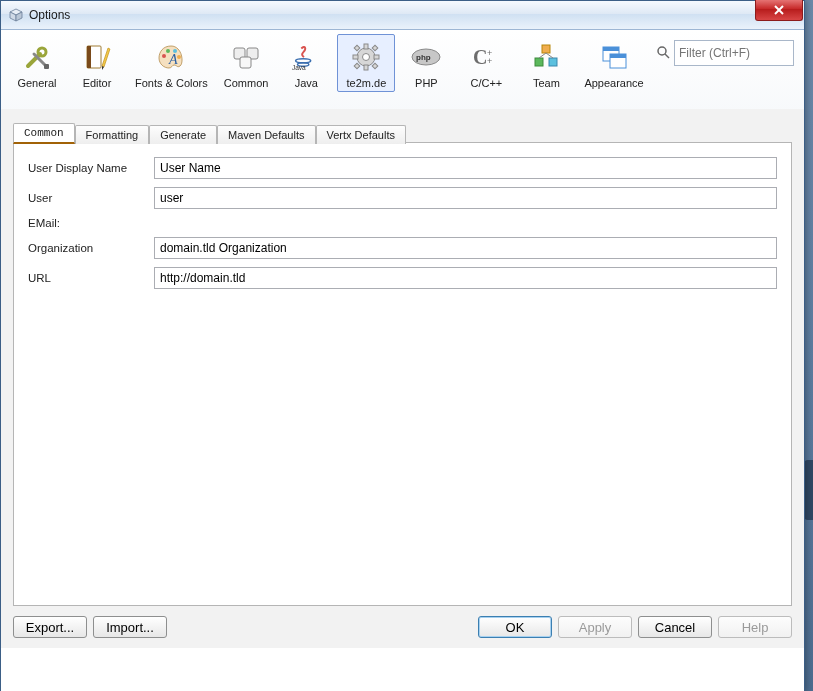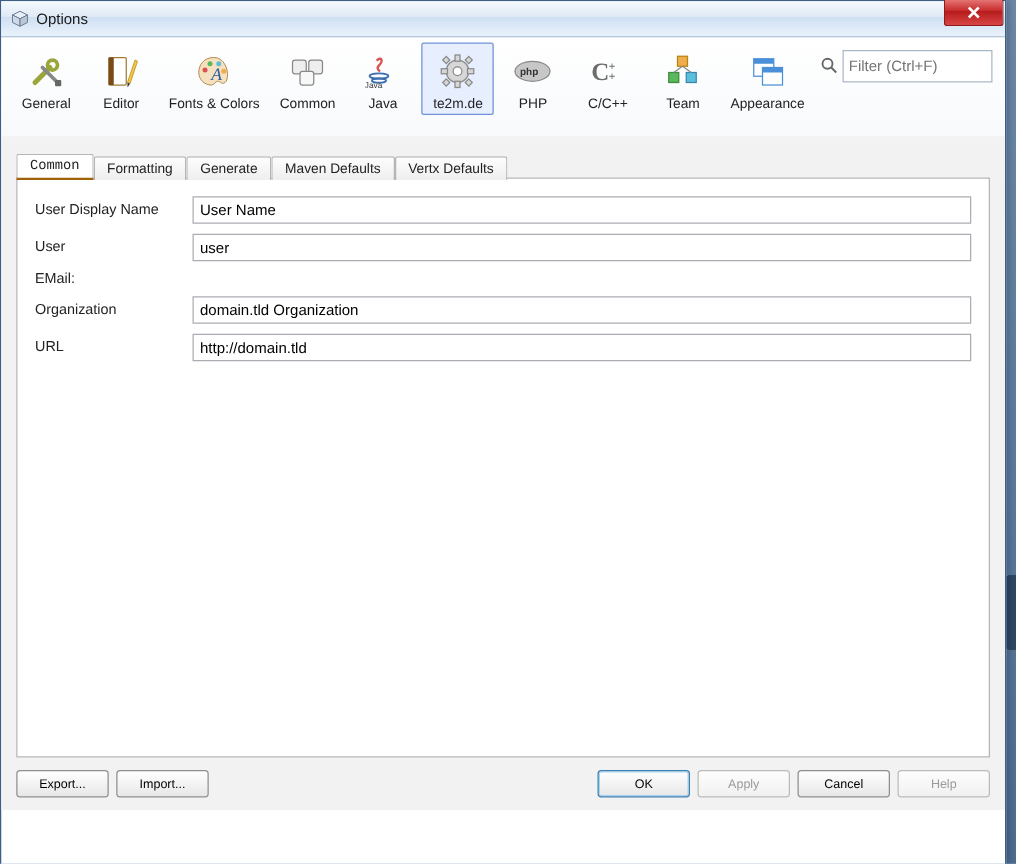--- a/index.html
+++ b/index.html
@@ -30,21 +30,21 @@
   .tab{background:linear-gradient(to bottom,#fdfdfd,#eeeeee);border:1px solid #b5b5b5;border-bottom:none;padding:3px 10px 3px 10px;font-size:11px;margin-right:0px;position:relative;top:1px;cursor:pointer;border-radius:2px 2px 0 0;}
   .tab.active{background:#fff;border-bottom:2px solid #a16207;z-index:3;font-family:Liberation Mono, monospace;}
   .tabpage{background:#fff;border:1px solid #b5b5b5;position:absolute;left:12px;right:12px;top:33px;bottom:42px;padding:14px 14px;}
   
   .row{display:flex;align-items:center;margin-bottom:8px;}
   .row .flabel{width:126px;font-size:11.5px;}
   .row input[type=text]{flex:1;height:18px;border:1px solid #abadb3;padding:1px 5px;font-family:inherit;font-size:12px;}
   
   .bottombar{position:absolute;left:12px;right:12px;bottom:6px;height:30px;display:flex;align-items:center;}
   .bottombar .spacer{flex:1;}
-  .btn{height:22px;min-width:74px;padding:0 10px;margin-left:6px;background:linear-gradient(to bottom,#ffffff,#e7e7e7);border:1px solid #8e8f8f;border-radius:3px;font-family:inherit;font-size:10px;cursor:pointer;}
+  .btn{height:22px;min-width:74px;padding:0 10px;margin-left:6px;background:linear-gradient(to bottom,#ffffff,#e7e7e7);border:1px solid #8e8f8f;border-radius:3px;font-family:inherit;font-size:13px;cursor:pointer;}
   .btn.default{border:1px solid #3c7fb1;box-shadow:inset 0 0 0 1px #a7d1f0;}
   .btn:disabled{color:#9a9a9a;border-color:#bcbcbc;background:linear-gradient(to bottom,#fdfdfd,#f1f1f1);cursor:default;text-align:center;}
   .btn.left{margin-left:0;margin-right:6px;}
   
   .edge{position:absolute;right:0;top:0;width:9px;height:691px;background:linear-gradient(to bottom,#6c89a9 0%,#5d7da0 50%,#4d6d90 100%);}
   .edge .blob{position:absolute;right:0;top:460px;width:9px;height:60px;background:#2f4763;border-radius:4px 0 0 4px;}
 </style>
 </head>
 <body>
 

